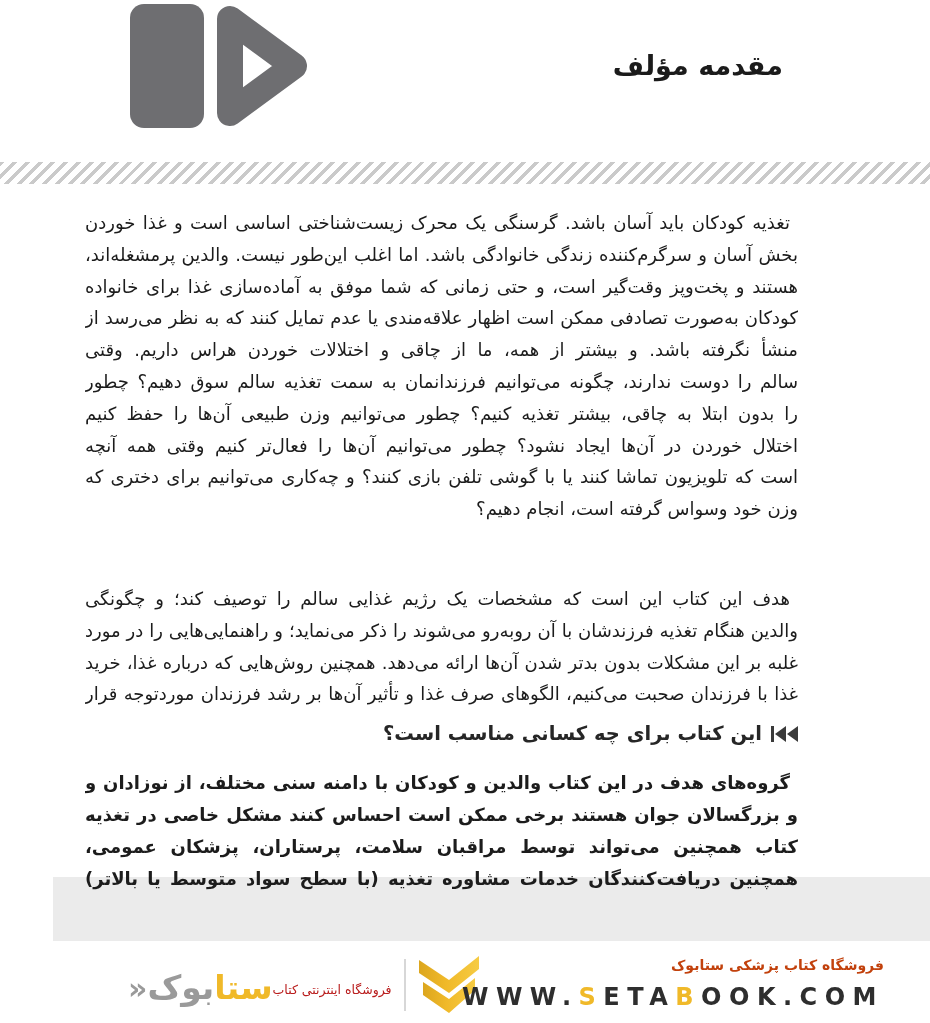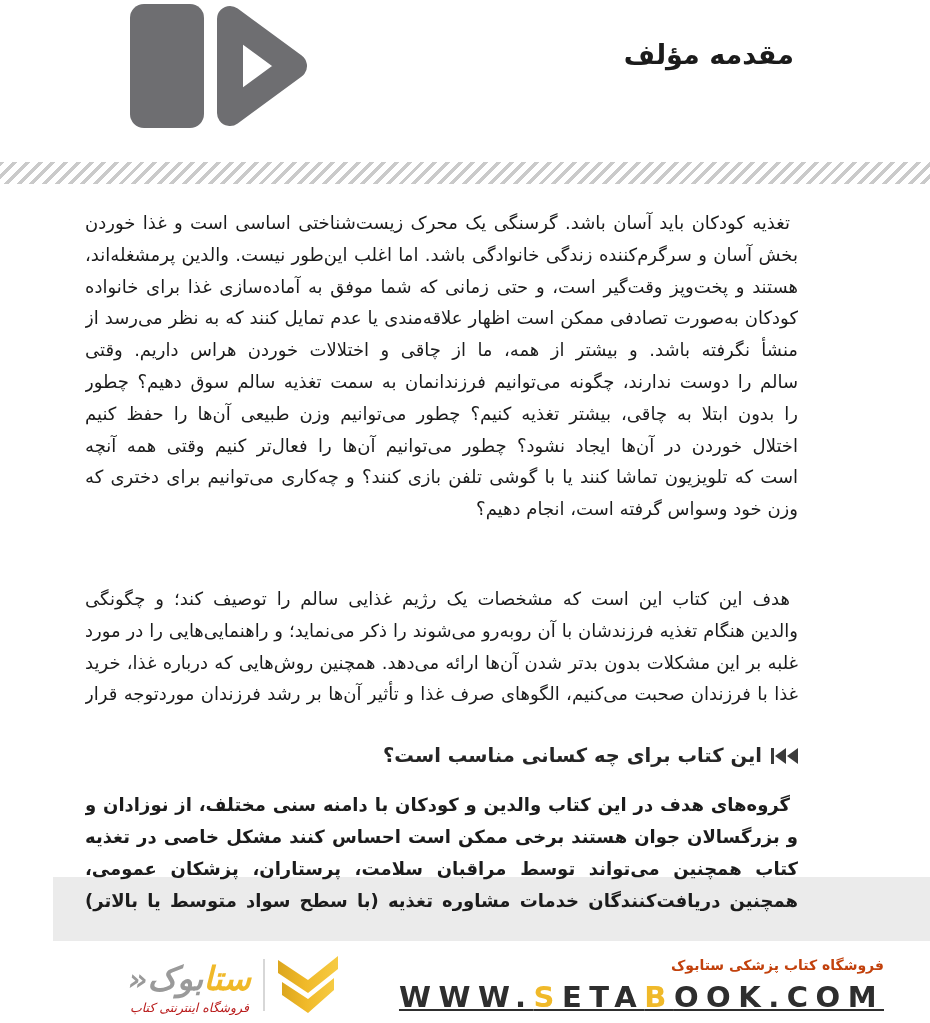--- a/index.html
+++ b/index.html
@@ -6,21 +6,21 @@
   body{
     width:930px;height:1023px;position:relative;background:#ffffff;
     font-family:"DejaVu Sans","Liberation Sans",sans-serif;
     overflow:hidden;
   }
   
   .hdr-logo{position:absolute;left:130px;top:4px;width:180px;height:124px;}
   .logo-rect{position:absolute;left:0;top:0;width:74px;height:124px;background:#6e6e71;border-radius:14px;}
   .logo-tri{position:absolute;left:85px;top:0;}
   .page-title{
-    position:absolute;top:38px;right:135px;margin:1px;
+    position:absolute;top:38px;right:135px;margin:12px;
     font-size:27px;font-weight:bold;color:#1b1b1b;direction:rtl;
   }
   
   .hatch{
     position:absolute;left:0;top:162px;width:930px;height:22px;
     background:repeating-linear-gradient(135deg,#cacaca 0 3.5px,transparent 3.5px 9px);
   }
   
   .hl-band{position:absolute;left:53px;right:0;top:877px;height:64px;background:#ebebeb;z-index:0;}
   
@@ -31,43 +31,43 @@
   .jline{
     height:31.8px;line-height:31.8px;font-size:18px;
     text-align:justify;text-align-last:justify;
     overflow:hidden;white-space:nowrap;
   }
   .jline{white-space:normal;}
   .pfirst{padding-right:8px;}
   .endline{text-align-last:right;}
   .para2{margin-top:58px;}
   .sec-heading{
-    margin:29px 0 0 0;height:34px;line-height:34px;
+    margin:7px 0 0 0;height:34px;line-height:34px;
     display:flex;align-items:center;gap:9px;
     font-size:19.5px;font-weight:bold;color:#262626;
   }
   .h-icon{display:inline-flex;align-items:center;direction:ltr;gap:1px;flex:none;}
   .h-icon .bar{width:3px;height:16px;background:#3a3a3a;display:inline-block;}
   .h-icon .tri{width:0;height:0;border-top:8px solid transparent;border-bottom:8px solid transparent;border-right:11px solid #3a3a3a;display:inline-block;}
   .para3{margin-top:16px;font-weight:bold;}
   
   .footer-left{position:absolute;left:128px;top:956px;display:flex;align-items:center;direction:ltr;}
-  .wordmark-stack{display:flex;flex-direction:column;align-items:center;font-style:italic;}
+  .wordmark-stack{display:flex;align-items:center;}
   .wordmark{direction:rtl;font-weight:bold;font-size:33px;line-height:36px;letter-spacing:1px;}
   .wm-yellow{color:#f0b929;}
   .wm-gray{color:#9a9a9a;}
   .wm-guillemet{color:#9a9a9a;font-size:30px;}
   .tagline{font-size:12.5px;color:#b91c1c;margin-top:2px;direction:rtl;}
   .foot-divider{width:2px;height:52px;background:#d7d7d7;margin:0 12px 6px 12px;}
   .emblem{margin-bottom:6px;}
   .footer-right{position:absolute;right:46px;top:951px;text-align:right;}
   .store-name{direction:rtl;font-size:14px;font-weight:bold;color:#c2410c;line-height:29px;}
   .site-url{
-    direction:ltr;font-size:29px;font-weight:bold;color:#2e2e2e;
-    letter-spacing:7.5px;line-height:34px;font-family:"DejaVu Sans","Liberation Sans",sans-serif;text-decoration:underline;
+    direction:ltr;font-size:24px;font-weight:bold;color:#2e2e2e;
+    letter-spacing:7.5px;line-height:34px;font-family:"DejaVu Sans","Liberation Sans",sans-serif;
   }
   .url-yellow{color:#f0b929;}
 </style>
 </head>
 <body>
 
 <div class="hdr-logo">
   <div class="logo-rect"></div>
   <svg class="logo-tri" width="94" height="124" viewBox="0 0 94 124">
     <polygon points="15,15 79,62 15,109" fill="#ffffff" stroke="#6e6e71" stroke-width="26" stroke-linejoin="round"></polygon>

